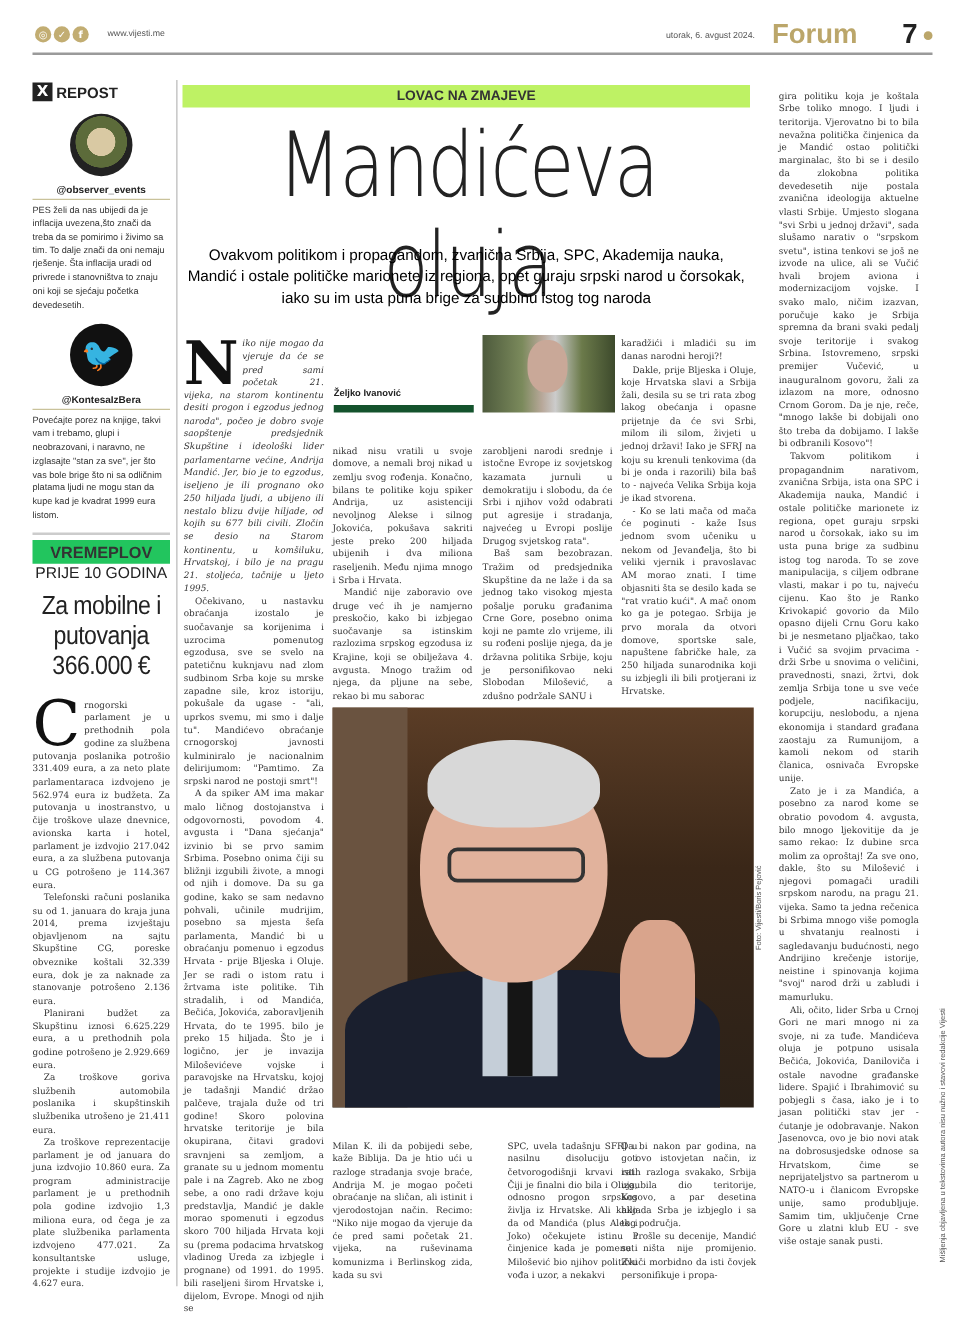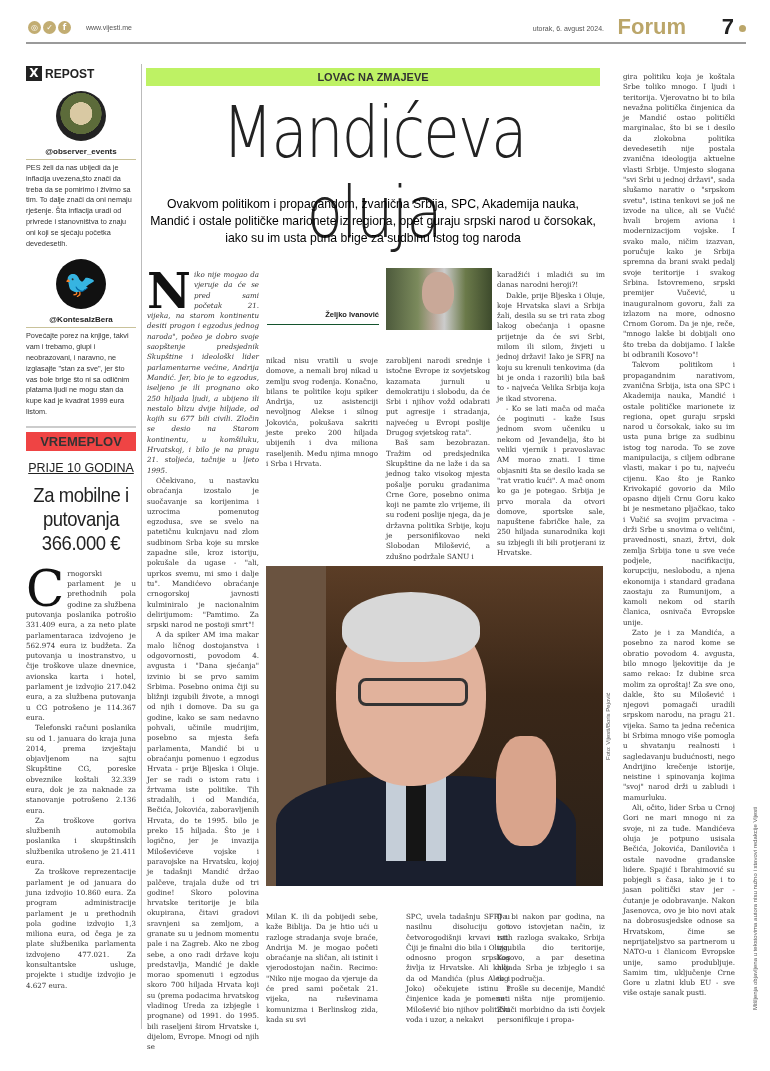--- a/index.html
+++ b/index.html
@@ -19,22 +19,22 @@
   
   .side { position: absolute; left: 26px; top: 66px; width: 110px; }
   .xrow { display: flex; align-items: center; gap: 3px; font: bold 12px "Liberation Sans", sans-serif; }
   .xlogo { width: 16px; height: 15px; background: #222; color: #fff; font: bold 12px "DejaVu Sans", sans-serif; text-align: center; line-height: 15px; }
   .avatar { width: 50px; height: 50px; border-radius: 50%; margin: 10px auto 6px; }
   .av1 { background: radial-gradient(circle at 50% 45%, #d9c9a3 0 30%, #5c6b3a 31% 55%, #222 56%); }
   .av2 { background: #111; display: flex; align-items: center; justify-content: center; color: #2b9be6; font: 26px "DejaVu Sans", sans-serif; }
   .handle { text-align: center; font: bold 8px "Liberation Sans", sans-serif; border-bottom: 1px solid #c9c29a; padding-bottom: 3px; margin-bottom: 3px; }
   .tweet { font: 7.3px "Liberation Sans", sans-serif; line-height: 10.8px; color: #333; }
   .hr { border-top: 2px solid #ccc; margin: 8px 0 0; }
-  .vb { margin-top: 4px; background: #ef4444; text-align: center; font: bold 13px "Liberation Sans", sans-serif; padding: 2px 0; color: #333; }
-  .vsub { text-align: center; font: 12.5px "Liberation Sans", sans-serif; margin-top: 10px; color: #222; text-decoration: underline; }
+  .vb { margin-top: 4px; background: #22c55e; text-align: center; font: bold 13px "Liberation Sans", sans-serif; padding: 2px 0; color: #333; }
+  .vsub { text-align: center; font: 12.5px "Liberation Sans", sans-serif; color: #222; }
   .vtitle { text-align: center; font: 21px "Liberation Sans", sans-serif; line-height: 24px; margin-top: 8px; letter-spacing: -0.5px; transform: scaleX(0.88); }
   .vbody { margin-top: 14px; font: 7.1px "DejaVu Serif", serif; line-height: 10.3px; text-align: justify; color: #333; }
   .vbody p { text-indent: 9px; }
   .vbody p.first { text-indent: 0; }
   .drop { float: left; font: 50px "DejaVu Serif", serif; line-height: 40px; margin: 0 3px -4px 0; color: #111; }
 
   .vline { position: absolute; left: 141px; top: 64px; width: 1px; height: 965px; background: #bbb; }
 
   
   .kicker { position: absolute; left: 146px; top: 68px; width: 454px; height: 18px; background: #bef264; text-align: center; font: bold 11px "Liberation Sans", sans-serif; line-height: 18px; color: #333; }
@@ -48,21 +48,21 @@
   .c2 { left: 266px; top: 356px; width: 112px; }
   .c3 { left: 386px; top: 356px; width: 104px; }
   .c4 { left: 497px; top: 270px; width: 108px; }
   .c5 { left: 623px; top: 72px; width: 112px; }
   .b2 { left: 266px; top: 912px; width: 112px; }
   .b3 { left: 390px; top: 912px; width: 104px; margin-left: 16px; }
   .b4 { left: 497px; top: 912px; width: 108px; }
   .lead { font-style: italic; }
   .dropN { float: left; font: bold 48px "DejaVu Serif", serif; line-height: 38px; margin: 2px 3px -2px 0; color: #111; }
 
-  .author { position: absolute; left: 267px; top: 310px; width: 112px; text-align: right; font: bold 7.5px "Liberation Sans", sans-serif; border-bottom: 1px solid #14532d; padding-bottom: 5px; }
+  .author { position: absolute; left: 267px; top: 310px; width: 112px; text-align: left; font: bold 7.5px "Liberation Sans", sans-serif; border-bottom: 6px solid #14532d; padding-bottom: 5px; }
   .thumb { position: absolute; left: 386px; top: 268px; width: 106px; height: 62px; background: linear-gradient(90deg, #4d5a3c, #7b8a5c 30%, #b8a89a 45%, #ccc 55%, #6b7a4a 75%, #3d4a2c); }
   .thumb .face { position: absolute; left: 36px; top: 4px; width: 32px; height: 42px; border-radius: 45%; background: #c9a898; }
 
   .photo { position: absolute; left: 266px; top: 566px; width: 337px; height: 320px; background: linear-gradient(180deg, #5b3d26 0%, #3a2718 40%, #2b2118 100%); overflow: hidden; }
   .photo .bg2 { position: absolute; left: 0; top: 0; width: 60px; height: 320px; background: #6a5340; }
   .photo .head { position: absolute; left: 70px; top: 40px; width: 150px; height: 180px; border-radius: 48%; background: #e1b29c; }
   .photo .hair { position: absolute; left: 76px; top: 26px; width: 138px; height: 70px; border-radius: 50% 50% 40% 40%; background: #d8d8d8; }
   .photo .suit { position: absolute; left: 10px; top: 210px; width: 300px; height: 120px; border-radius: 40% 40% 0 0; background: #1a1f2e; }
   .photo .shirt { position: absolute; left: 120px; top: 205px; width: 60px; height: 90px; background: #c5ced8; }
   .photo .tie { position: absolute; left: 140px; top: 215px; width: 20px; height: 80px; background: #151515; }
@@ -98,20 +98,21 @@
   <div class="avatar av2">🐦</div>
   <div class="handle">@KontesaIzBera</div>
   <div class="tweet">Povećajte porez na knjige, takvi vam i trebamo, glupi i neobrazovani, i naravno, ne izglasajte "stan za sve", jer što vas bole brige što ni sa odličnim platama ljudi ne mogu stan da kupe kad je kvadrat 1999 eura listom.</div>
   <div class="hr"></div>
   <div class="vb">VREMEPLOV</div>
   <div class="vsub">PRIJE 10 GODINA</div>
   <div class="vtitle">Za mobilne i putovanja 366.000 €</div>
   <div class="vbody">
     <p class="first"><span class="drop">C</span><span>rnogorski parlament je u prethodnih pola godine za službena putovanja poslanika potrošio 331.409 eura, a za neto plate parlamentaraca izdvojeno je 562.974 eura iz budžeta. Za putovanja u inostranstvo, u čije troškove ulaze dnevnice, avionska karta i hotel, parlament je izdvojio 217.042 eura, a za službena putovanja u CG potrošeno je 114.367 eura.</span></p>
     <p>Telefonski računi poslanika su od 1. januara do kraja juna 2014, prema izvještaju objavljenom na sajtu Skupštine CG, poreske obveznike koštali 32.339 eura, dok je za naknade za stanovanje potrošeno 2.136 eura.</p>
+    <p>Planirani budžet za Skupštinu iznosi 6.625.229 eura, a u prethodnih pola godine potrošeno je 2.929.669 eura.</p>
     <p>Za troškove goriva službenih automobila poslanika i skupštinskih službenika utrošeno je 21.411 eura.</p>
     <p>Za troškove reprezentacije parlament je od januara do juna izdvojio 10.860 eura. Za program administracije parlament je u prethodnih pola godine izdvojio 1,3 miliona eura, od čega je za plate službenika parlamenta izdvojeno 477.021. Za konsultantske usluge, projekte i studije izdvojio je 4.627 eura.</p>
   </div>
 </div>
 
 <div class="vline"></div>
 
 <div class="kicker">LOVAC NA ZMAJEVE</div>
 <div class="headline">Mandićeva oluja</div>
 <div class="deck">Ovakvom politikom i propagandom, zvanična Srbija, SPC, Akademija nauka, Mandić i ostale političke marionete iz regiona, opet guraju srpski narod u čorsokak, iako su im usta puna brige za sudbinu istog tog naroda</div>
@@ -122,20 +123,21 @@
   <p>A da spiker AM ima makar malo ličnog dostojanstva i odgovornosti, povodom 4. avgusta i "Dana sjećanja" izvinio bi se prvo samim Srbima. Posebno onima čiji su bližnji izgubili živote, a mnogi od njih i domove. Da su ga godine, kako se sam nedavno pohvali, učinile mudrijim, posebno sa mjesta šefa parlamenta, Mandić bi u obraćanju pomenuo i egzodus Hrvata - prije Bljeska i Oluje. Jer se radi o istom ratu i žrtvama iste politike. Tih stradalih, i od Mandića, Bečića, Jokovića, zaboravljenih Hrvata, do te 1995. bilo je preko 15 hiljada. Što je i logično, jer je invazija Miloševićeve vojske i paravojske na Hrvatsku, kojoj je tadašnji Mandić držao palčeve, trajala duže od tri godine! Skoro polovina hrvatske teritorije je bila okupirana, čitavi gradovi sravnjeni sa zemljom, a granate su u jednom momentu pale i na Zagreb. Ako ne zbog sebe, a ono radi države koju predstavlja, Mandić je dakle morao spomenuti i egzodus skoro 700 hiljada Hrvata koji su (prema podacima hrvatskog vladinog Ureda za izbjegle i prognane) od 1991. do 1995. bili raseljeni širom Hrvatske i, dijelom, Evrope. Mnogi od njih se</p>
 </div>
 
 <div class="author">Željko Ivanović</div>
 <div class="thumb">
     <div class="face"></div>
   </div>
 
 <div class="col c2">
   <p class="ni">nikad nisu vratili u svoje domove, a nemali broj nikad u zemlju svog rođenja. Konačno, bilans te politike koju spiker Andrija, uz asistenciji nevoljnog Alekse i silnog Jokovića, pokušava sakriti jeste preko 200 hiljada ubijenih i dva miliona raseljenih. Među njima mnogo i Srba i Hrvata.</p>
+  <p>Mandić nije zaboravio ove druge već ih je namjerno preskočio, kako bi izbjegao suočavanje sa istinskim razlozima srpskog egzodusa iz Krajine, koji se obilježava 4. avgusta. Mnogo tražim od njega, da pljune na sebe, rekao bi mu saborac</p>
 </div>
 <div class="col c3">
   <p class="ni">zarobljeni narodi srednje i istočne Evrope iz sovjetskog kazamata jurnuli u demokratiju i slobodu, da će Srbi i njihov vožd odabrati put agresije i stradanja, najvećeg u Evropi poslije Drugog svjetskog rata".</p>
   <p>Baš sam bezobrazan. Tražim od predsjednika Skupštine da ne laže i da sa jednog tako visokog mjesta pošalje poruku građanima Crne Gore, posebno onima koji ne pamte zlo vrijeme, ili su rođeni poslije njega, da je državna politika Srbije, koju je personifikovao neki Slobodan Milošević, a zdušno podržale SANU i</p>
 </div>
 <div class="col c4">
   <p class="ni">karadžići i mladići su im danas narodni heroji?!</p>
   <p>Dakle, prije Bljeska i Oluje, koje Hrvatska slavi a Srbija žali, desila su se tri rata zbog lakog obećanja i opasne prijetnje da će svi Srbi, milom ili silom, živjeti u jednoj državi! Iako je SFRJ na koju su krenuli tenkovima (da bi je onda i razorili) bila baš to - najveća Velika Srbija koja je ikad stvorena.</p>
   <p>- Ko se lati mača od mača će poginuti - kaže Isus jednom svom učeniku u nekom od Jevanđelja, što bi veliki vjernik i pravoslavac AM morao znati. I time objasniti šta se desilo kada se "rat vratio kući". A mač onom ko ga je potegao. Srbija je prvo morala da otvori domove, sportske sale, napuštene fabričke hale, za 250 hiljada sunarodnika koji su izbjegli ili bili protjerani iz Hrvatske.</p>
 </div>

